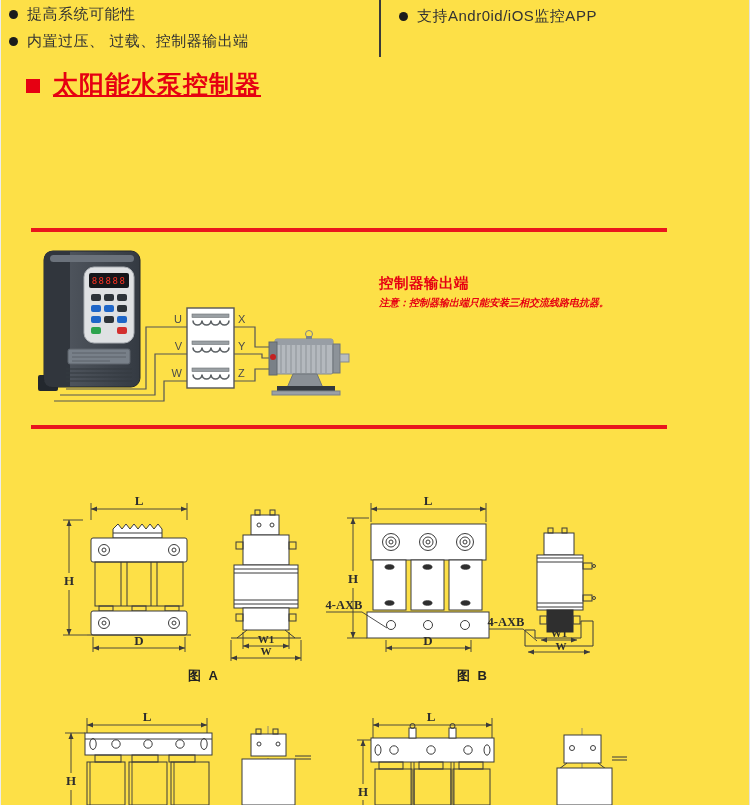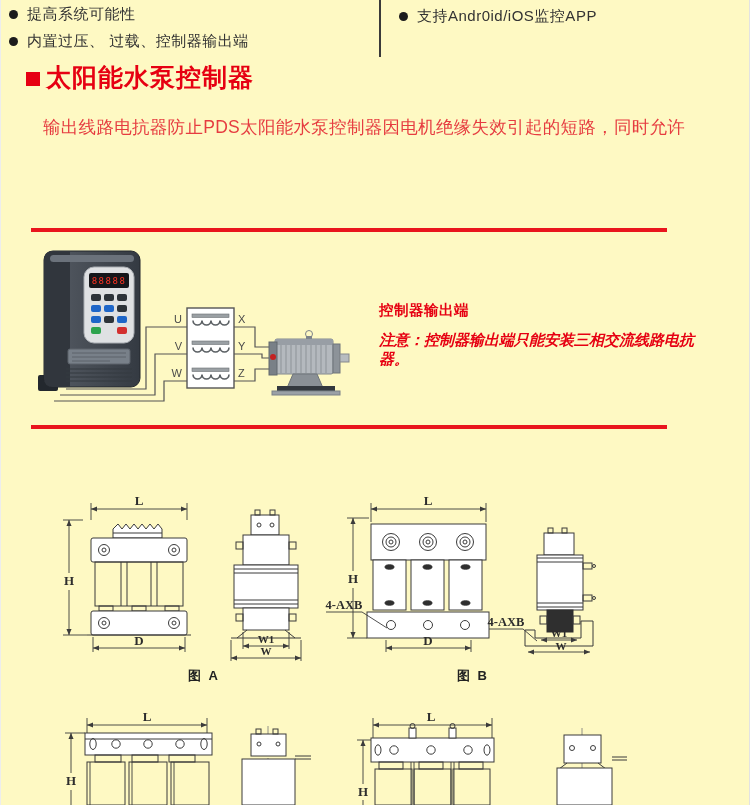--- a/index.html
+++ b/index.html
@@ -1,51 +1,51 @@
 <!DOCTYPE html>
 <html><head>
 <meta charset="utf-8">
 <style>
   html,body { margin:0; padding:0; background:#fff; }
   .page {
     position:relative; width:750px; height:805px; margin:0 auto;
-    background:#fef9c3; overflow:hidden;
+    background:#fde047; overflow:hidden;
     font-family:"Liberation Sans", sans-serif;
     border-left:1px solid #ededed; border-right:1px solid #e2e2e2;
     box-sizing:border-box;
   }
   
   .features { position:absolute; top:0; left:0; width:100%; height:58px; }
   .feat-col-left  { position:absolute; left:8px;  top:5px; }
   .feat-col-right { position:absolute; left:398px; top:7px; }
   .feature-item { display:flex; align-items:center; margin-bottom:8px; }
   .bullet-dot { width:9px; height:9px; border-radius:50%; background:#1c1c1c; margin-right:9px; flex:0 0 auto; }
   .feature-item span.txt { font-size:15px; color:#333; letter-spacing:.5px; }
   .feat-divider { position:absolute; left:378px; top:0; width:2px; height:57px; background:#3a3a3a; }
   
   .section-header { position:absolute; top:59px; left:25px; display:flex; align-items:center; }
   .hdr-square { width:14px; height:14px; background:#e60012; margin-right:4px; margin-top:2px; }
-  .hdr-title { font-size:25px; font-weight:bold; color:#e60012; letter-spacing:1px; margin:2px; }
+  .hdr-title { font-size:25px; font-weight:bold; color:#e60012; letter-spacing:1px; margin:9px;text-decoration:underline; }
   
   .intro { position:absolute; top:112px; left:42px; width:684px; font-size:17.5px; line-height:31px; color:#e63c40; letter-spacing:.3px; }
   
   .red-line { position:absolute; left:30px; width:636px; height:4px; background:#e9151d; }
   .red-line.top { top:228px; }
   .red-line.bottom { top:425px; }
   
   .conn-svg { position:absolute; left:35px; top:245px; }
   .wire { stroke:#555; stroke-width:1.2; fill:none; }
   .wlbl { font-size:11px; fill:#4a4a4a; font-family:"Liberation Sans",sans-serif; }
   .led { font-family:"DejaVu Sans Mono",monospace; font-size:9px; fill:#ff3322; letter-spacing:1.5px; }
   
-  .out-panel { position:absolute; left:378px; top:301px; width:342px; }
+  .out-panel { position:absolute; left:378px; top:274px; width:342px; }
   .out-heading { font-size:14.5px; font-weight:bold; color:#e60012; letter-spacing:.5px; }
   .out-body { margin-top:9px; font-size:12.5px; line-height:19.5px; color:#4a4a4a; }
   .out-body div:first-child { text-indent:26px; }
-  .out-note { margin-top:11px; font-size:15px; font-weight:bold; font-style:italic; color:#e60012; }
+  .out-note { margin-top:3px; font-size:10px; font-weight:bold; font-style:italic; color:#e60012; }
   
   .draw-svg { position:absolute; left:0; top:478px; }
   .ln    { stroke:#3b3b3b; stroke-width:1; fill:none; }
   .lnf   { stroke:#3b3b3b; stroke-width:1; fill:#ffffff; }
   .thin  { stroke:#3b3b3b; stroke-width:.9; fill:none; }
   .dark  { fill:#2f2f2f; stroke:#2f2f2f; }
   .cl    { stroke:#777; stroke-width:.8; stroke-dasharray:8 3 2 3; fill:none; }
   .dimtxt { font-family:"Liberation Serif",serif; font-weight:bold; font-size:13px; fill:#2d2d2d; }
   .dimsm  { font-family:"Liberation Serif",serif; font-weight:bold; font-size:11px; fill:#2d2d2d; }
   .axb    { font-family:"Liberation Serif",serif; font-weight:bold; font-size:12.5px; fill:#2d2d2d; }
@@ -75,21 +75,20 @@
       </div>
     </div>
   </div>
 
   <div class="section-header">
     <span class="hdr-square"></span>
     <h1 class="hdr-title">太阳能水泵控制器</h1>
   </div>
 
   <div class="intro">
-    <div>输出线路电抗器防止PDS太阳能水泵控制器因电机绝缘失效引起的短路，同时允许</div>
   </div>
 
   <div class="red-line top"></div>
 
   <svg class="conn-svg" width="335" height="170" viewBox="0 0 335 170">
     <defs>
       <linearGradient id="gInv" x1="0" y1="0" x2="1" y2="0">
         <stop offset="0" stop-color="#575d66"></stop>
           <stop offset=".45" stop-color="#474d55"></stop>
           <stop offset="1" stop-color="#343a42"></stop>

